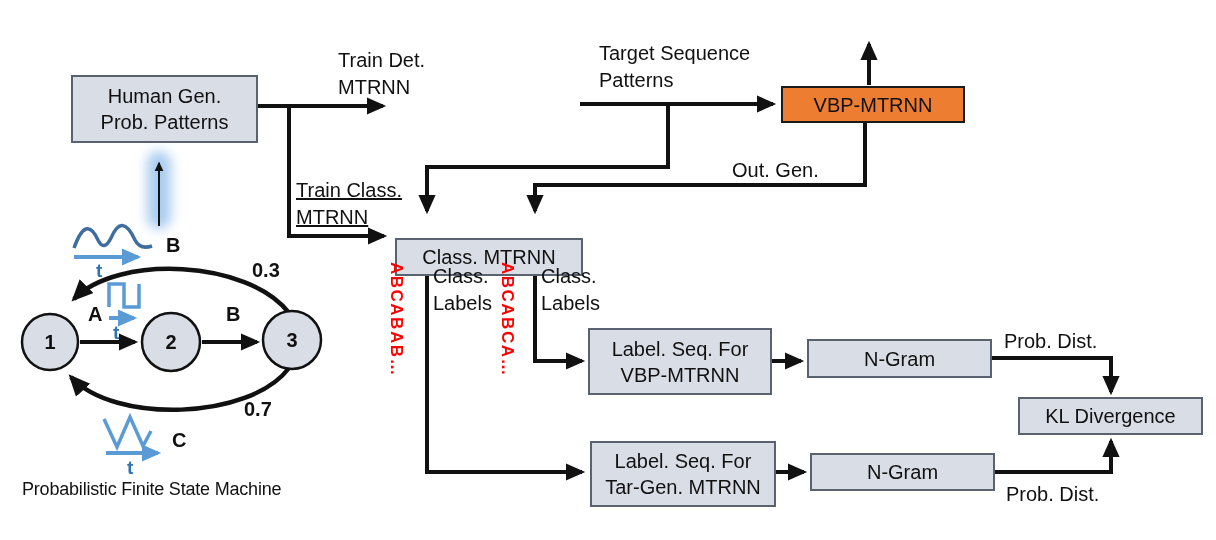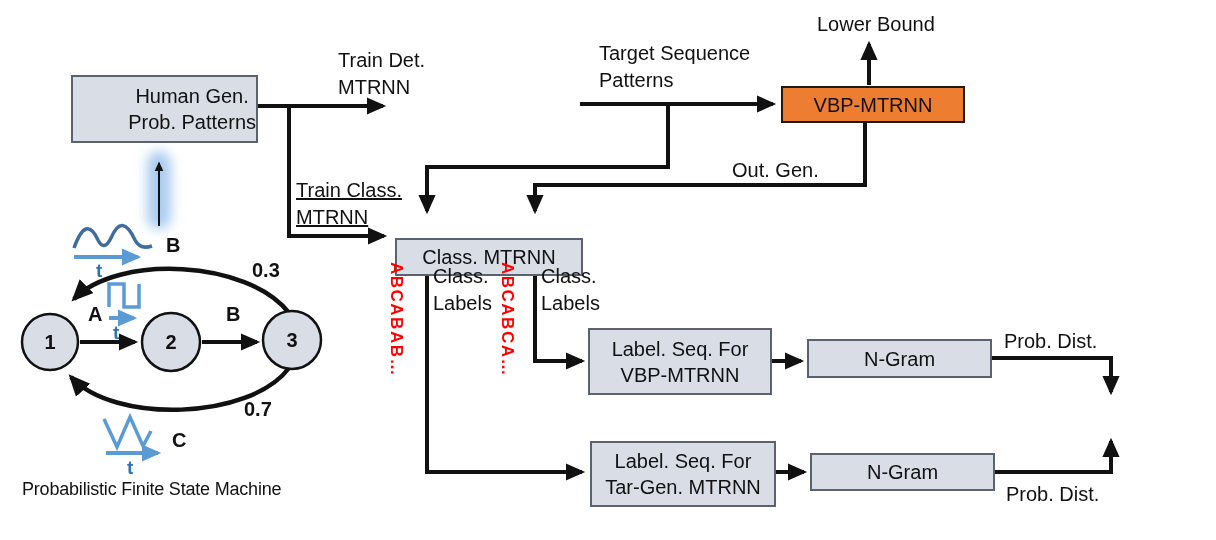--- a/index.html
+++ b/index.html
@@ -82,21 +82,21 @@
     <g>
       <path d="M109 307 V284 H124 V307 H139 V284" fill="none" stroke="#5b9bd5" stroke-width="3.5"></path>
       <path d="M109 318 H134" fill="none" stroke="#5b9bd5" stroke-width="4" marker-end="url(#ahb)"></path>
     </g>
     <g>
       <path d="M104 419 L117 447 L130 417 L143 446 L151 431" fill="none" stroke="#5b9bd5" stroke-width="3.5"></path>
       <path d="M106 453 H158" fill="none" stroke="#5b9bd5" stroke-width="4" marker-end="url(#ahb)"></path>
     </g>
   </svg>
 
-  <div class="box" style="left:71px;top:75px;width:187px;height:68px;justify-content:flex-end;">
+  <div class="box" style="left:71px;top:75px;width:187px;height:68px;">
     <span>Human Gen.
 Prob. Patterns</span>
     </div>
 
 
   <div class="box orange" style="left:781px;top:86px;width:184px;height:37px;">
     <span>VBP-MTRNN</span>
     </div>
 
   <div class="box" style="left:395px;top:218px;width:188px;height:38px;margin-top:20px;">
@@ -105,37 +105,39 @@
 
   <div class="box" style="left:588px;top:328px;width:184px;height:67px;">
     <span>Label. Seq. For
 VBP-MTRNN</span>
     </div>
 
   <div class="box" style="left:807px;top:339px;width:185px;height:39px;">
     <span>N-Gram</span>
     </div>
 
+  <div class="box" style="left:1018px;top:397px;width:185px;height:38px;">
+    <span>KL Divergence</span>
+    </div>
 
   <div class="box" style="left:590px;top:441px;width:186px;height:66px;">
     <span>Label. Seq. For
 Tar-Gen. MTRNN</span>
     </div>
 
   <div class="box" style="left:810px;top:453px;width:185px;height:38px;">
     <span>N-Gram</span>
     </div>
 
   <div class="lbl" style="left:291px;top:47px;margin-left:47px;">Train Det.
 MTRNN</div>
   <div class="lbl" style="left:296px;top:177px;text-decoration:underline;">Train Class.
 MTRNN</div>
   <div class="lbl" style="left:599px;top:40px;">Target Sequence
 Patterns</div>
-  <div class="lbl" style="left:817px;top:11px;">Lower Bound</div>
   <div class="lbl" style="left:732px;top:157px;">Out. Gen.</div>
   <div class="lbl" style="left:433px;top:263px;">Class.
 Labels</div>
   <div class="lbl" style="left:541px;top:263px;">Class.
 Labels</div>
   <div class="lbl" style="left:1004px;top:328px;">Prob. Dist.</div>
   <div class="lbl" style="left:1006px;top:481px;">Prob. Dist.</div>
 
   <div class="vtext" style="left:388px;top:262px;height:165px;">ABCABAB…</div>
   <div class="vtext" style="left:499px;top:262px;height:165px;">ABCABCA…</div>

